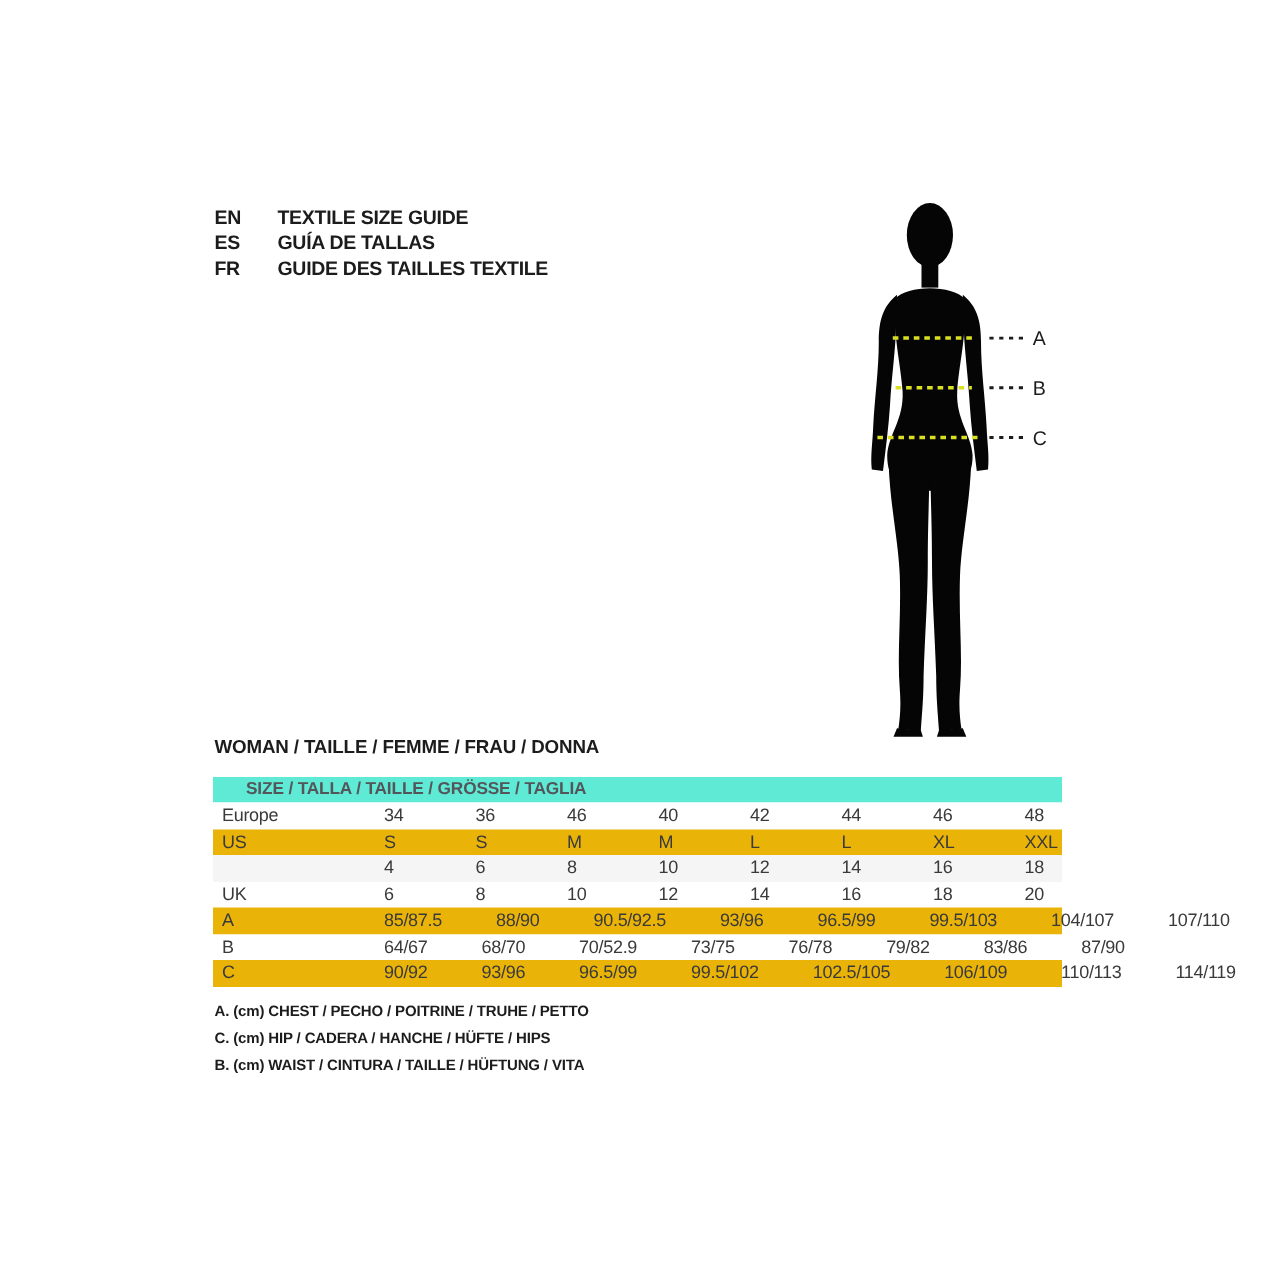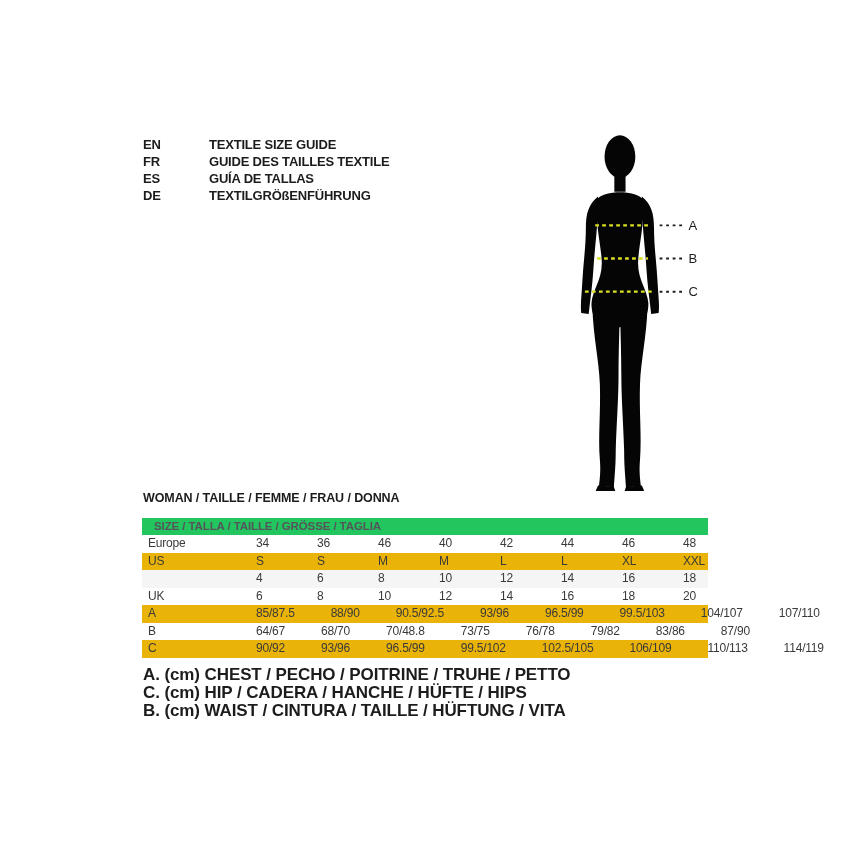--- a/index.html
+++ b/index.html
@@ -3,66 +3,62 @@
 <meta charset="utf-8">
 <style>
   html,body{margin:0;padding:0;background:#ffffff;}
   body{font-family:"Liberation Sans",sans-serif;color:#1c1c1c;-webkit-font-smoothing:antialiased;}
   #canvas{position:relative;width:850px;height:850px;background:#ffffff;overflow:hidden;}
 
   
   .lang-block{position:absolute;left:143px;top:136px;}
   .lang-row{display:flex;height:17px;line-height:17px;font-size:13px;font-weight:bold;letter-spacing:-0.2px;}
   .lang-code{width:42px;}
-  .lang-label{white-space:nowrap;margin-left:24px;}
+  .lang-label{white-space:nowrap;}
 
   
   .figure-wrap{position:absolute;left:570px;top:133px;width:140px;height:360px;}
   .figure-wrap svg{display:block;width:100%;height:100%;}
 
   
   .gender-label{position:absolute;left:143px;top:491px;font-size:12.5px;font-weight:bold;letter-spacing:-0.1px;}
 
   
   .size-table{position:absolute;left:142px;top:518px;width:566px;}
-  .size-table-header{height:17px;line-height:17px;background:#22c55e;color:#54555a;
-    font-size:11.5px;font-weight:bold;padding-left:12px;letter-spacing:-0.1px;}
+  .size-table-header{height:17px;line-height:17px;background:#5eead4;color:#54555a;
+    font-size:11.5px;font-weight:bold;padding-left:22px;letter-spacing:-0.1px;}
   .size-row{display:grid;grid-template-columns:78px repeat(8,1fr);height:17.5px;
     line-height:17.5px;font-size:12px;color:#3a3a3a;letter-spacing:-0.2px;gap:36px;}
   .size-row .row-label{padding-left:6px;text-align:left;}
   .size-row .cell{text-align:left;}
   .bg-white{background:#ffffff;}
   .bg-gray{background:#eab308;}
   .bg-faint{background:#f5f5f5;}
 
   
   .legend-block{position:absolute;left:143px;top:666px;}
-  .legend-row{height:18px;line-height:18px;font-size:17px;font-weight:bold;letter-spacing:-0.1px;white-space:nowrap;}
+  .legend-row{height:18px;line-height:18px;font-size:10px;font-weight:bold;letter-spacing:-0.1px;white-space:nowrap;}
 </style>
 </head>
 <body>
 
 <div id="canvas">
 
   <div class="lang-block">
     <div class="lang-row">
       <span class="lang-code">EN</span>
       <span class="lang-label">TEXTILE SIZE GUIDE</span>
     </div>
     <div class="lang-row">
-      <span class="lang-code">FR</span>
-      <span class="lang-label">GUIDE DES TAILLES TEXTILE</span>
-    </div>
-    <div class="lang-row">
       <span class="lang-code">ES</span>
       <span class="lang-label">GUÍA DE TALLAS</span>
     </div>
     <div class="lang-row">
-      <span class="lang-code">DE</span>
-      <span class="lang-label">TEXTILGRÖßENFÜHRUNG</span>
+      <span class="lang-code">FR</span>
+      <span class="lang-label">GUIDE DES TAILLES TEXTILE</span>
     </div>
   </div>
 
   <div class="figure-wrap">
     <svg viewBox="0 0 300 760" preserveAspectRatio="none">
       <g fill="#050505">
 
         <ellipse cx="107" cy="50" rx="33" ry="45"></ellipse>
 
         <rect x="95" y="84" width="24" height="40"></rect>
@@ -181,21 +177,21 @@
           <div class="cell">93/96</div>
           <div class="cell">96.5/99</div>
           <div class="cell">99.5/103</div>
           <div class="cell">104/107</div>
           <div class="cell">107/110</div>
         </div>
         <div class="size-row bg-white">
           <div class="row-label">B</div>
           <div class="cell">64/67</div>
           <div class="cell">68/70</div>
-          <div class="cell">70/48.8</div>
+          <div class="cell">70/52.9</div>
           <div class="cell">73/75</div>
           <div class="cell">76/78</div>
           <div class="cell">79/82</div>
           <div class="cell">83/86</div>
           <div class="cell">87/90</div>
         </div>
         <div class="size-row bg-gray">
           <div class="row-label">C</div>
           <div class="cell">90/92</div>
           <div class="cell">93/96</div>

